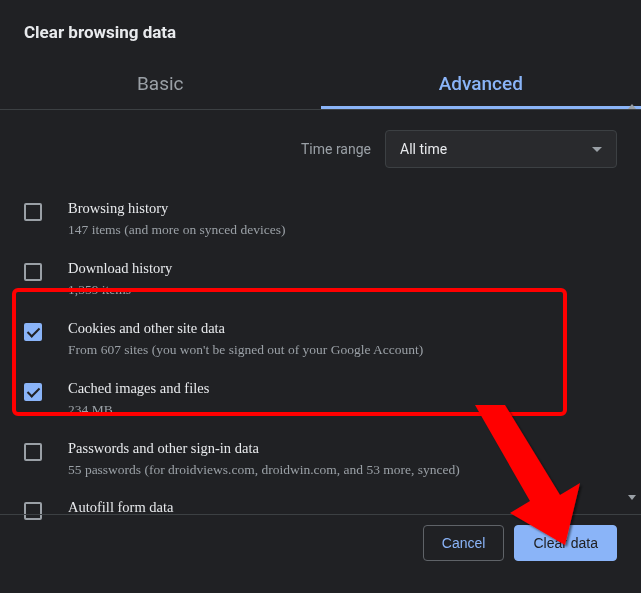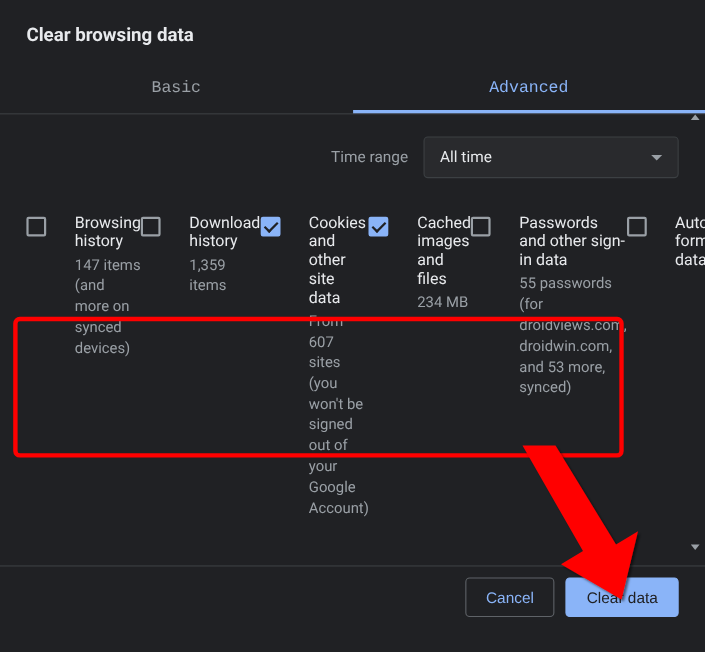--- a/index.html
+++ b/index.html
@@ -18,25 +18,24 @@
     padding: 22px 24px 18px 24px;
     color: #e8eaed;
   }
   .tabs {
     display: flex;
   }
   .tab {
     flex: 1;
     text-align: center;
     padding: 12px 0 14px 0;
-    font-size: 15px;
+    font-size: 19px;
     cursor: pointer;
     color: #9aa0a6;
     position: relative;
-    font-family: Liberation Mono, monospace;
   }
   .tab.active {
     color: #8ab4f8;
     font-weight: 500;
   }
   .tab.active::after {
     content: "";
     position: absolute;
     left: 0; right: 0; bottom: 0;
     height: 3px;
@@ -75,21 +74,22 @@
     cursor: pointer;
   }
   .select-arrow {
     width: 0; height: 0;
     border-left: 5px solid transparent;
     border-right: 5px solid transparent;
     border-top: 5px solid #9aa0a6;
   }
   .list {
     display: flex;
-    flex-direction: row;
+    flex-direction: column;
+    font-family: Liberation Serif, serif;
   }
   .item {
     display: flex;
     align-items: flex-start;
     padding: 10px 0;
   }
   .checkbox {
     width: 18px;
     height: 18px;
     border: 2px solid #9aa0a6;

